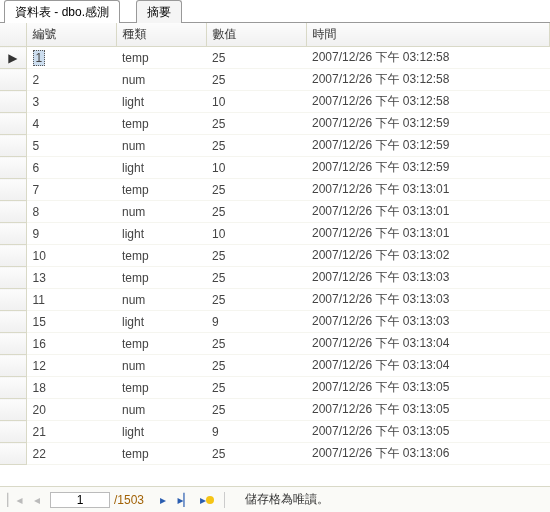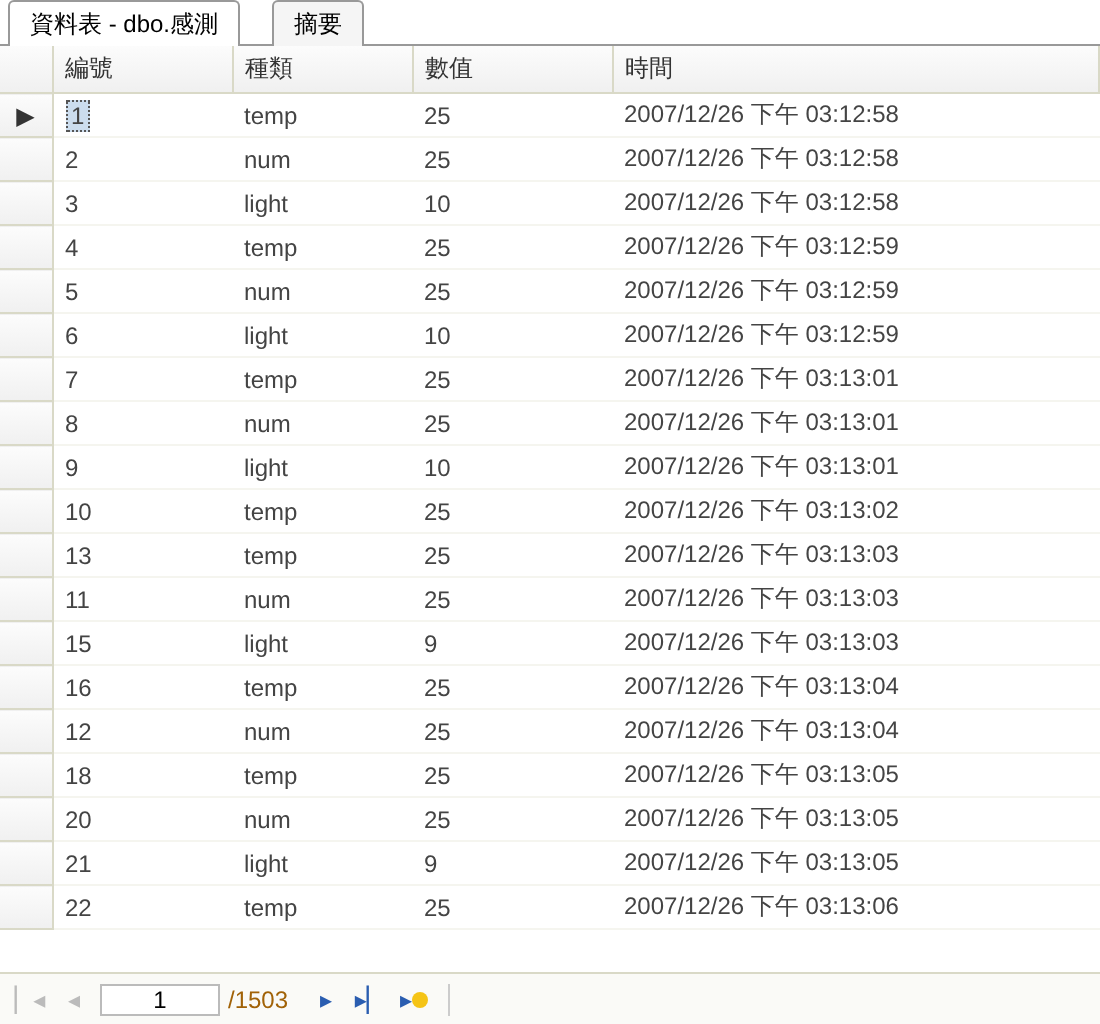--- a/index.html
+++ b/index.html
@@ -187,13 +187,14 @@
 
 <div class="navbar">
   <span class="nav-btn disabled">▏◂</span>
   <span class="nav-btn disabled">◂</span>
   <input class="nav-input" value="1" style="">
   <span class="nav-total">/1503</span>
   <span class="nav-btn">▸</span>
   <span class="nav-btn">▸▏</span>
   <span class="nav-btn">▸<span class="dot-yellow"></span></span>
   <span class="nav-sep"></span>
+  <span class="nav-status">儲存格為唯讀。</span>
 </div>
 
 </body></html>

